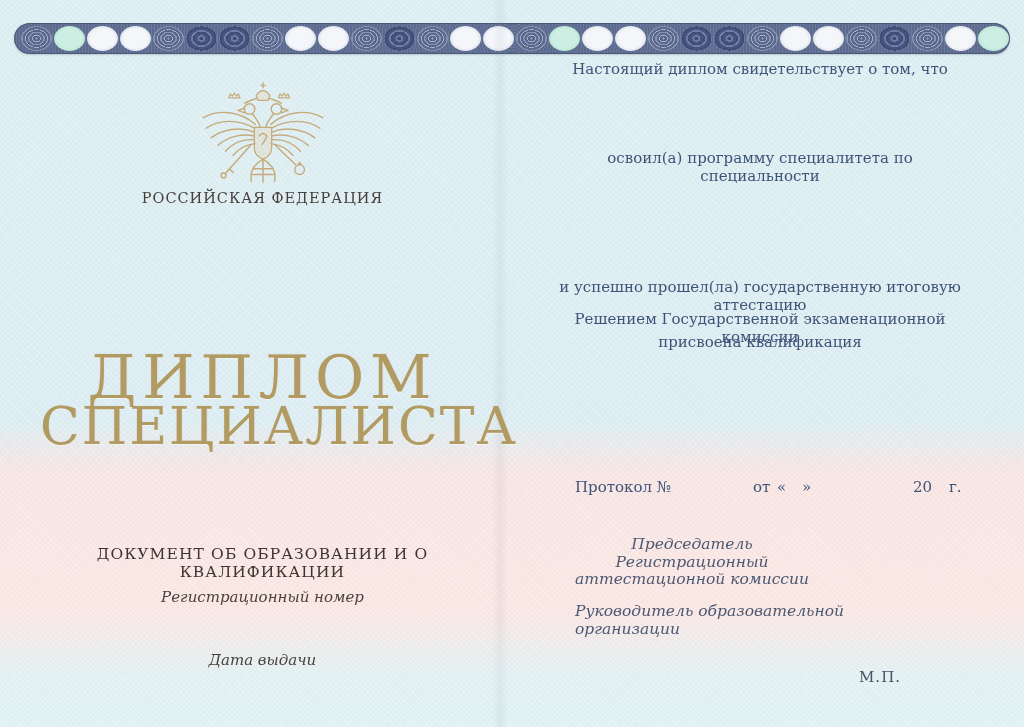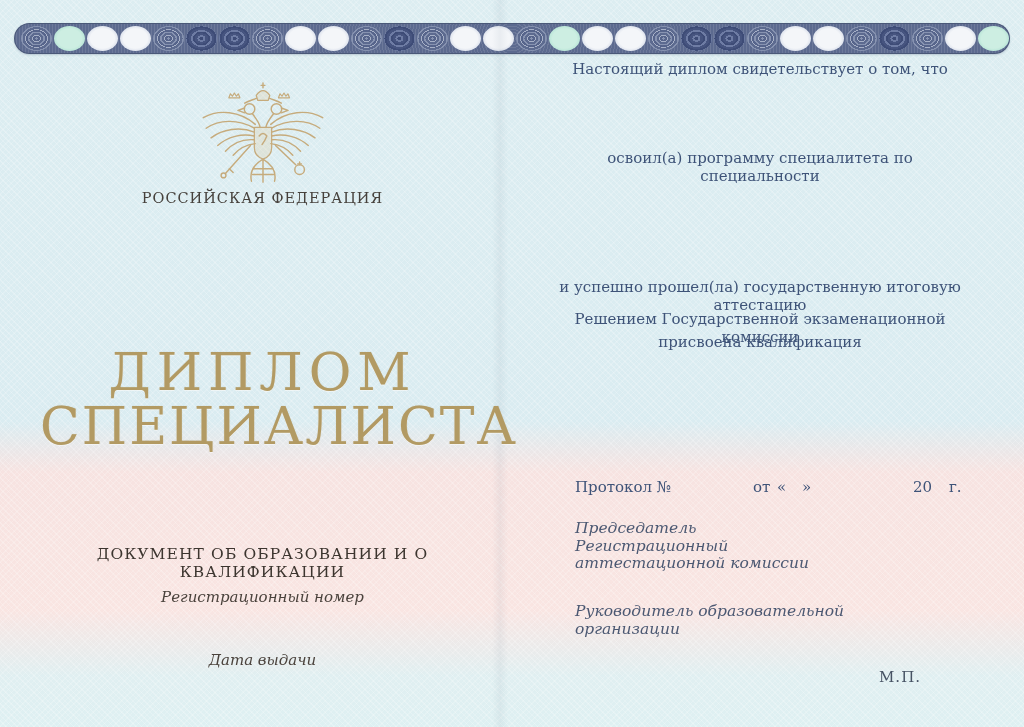--- a/index.html
+++ b/index.html
@@ -67,21 +67,21 @@
 
   
   .emblem { left: 0; top: 82px; width: 100%; text-align: center; }
   .country {
     left: 0; top: 190px;
     font-size: 14.5px; letter-spacing: 1px;
     color: #46413c;
   }
   .title1 {
     left: 0; top: 342px;
-    font-size: 52px; letter-spacing: 6px;
+    font-size: 60px; letter-spacing: 6px;
     color: #b29a63;
     text-shadow: 0 1px 0 rgba(255,255,255,.55), 0 0 1px rgba(140,115,60,.35);
     text-align: center;
   }
   .title2 {
     left: 0; top: 396px;
     font-size: 52px; letter-spacing: 2px;
     color: #b29a63;
     text-shadow: 0 1px 0 rgba(255,255,255,.55), 0 0 1px rgba(140,115,60,.35);
   }
@@ -117,23 +117,23 @@
   .p-qclose{ left: 247px; }
   .p-year  { left: 358px; }
   .p-ysuf  { left: 394px; }
 
   .sig-block {
     font-style: italic;
     font-size: 15.5px;
     color: #4b5872;
     line-height: 17.5px;
   }
-  .sig-chairman { left: 20px; top: 520px; }
+  .sig-chairman { left: 20px; top: 536px; text-align: center; }
   .sig-head     { left: 20px; top: 603px; }
-  .seal { left: 324px; top: 668px; font-size: 15px; color: #475364; letter-spacing: 1px; }
+  .seal { left: 304px; top: 668px; font-size: 15px; color: #475364; letter-spacing: 1px; }
 
   .eagle-svg { stroke: #c6ab7c; fill: none; stroke-width: 1.5; stroke-linecap: round; stroke-linejoin: round; }
   .eagle-fill { fill: rgba(222,198,150,.25); stroke: #c6ab7c; stroke-width: 1.3; }
 </style>
 </head>
 <body>
 
 <div class="diploma">
 
   <div class="band" id="guilloche-band">

